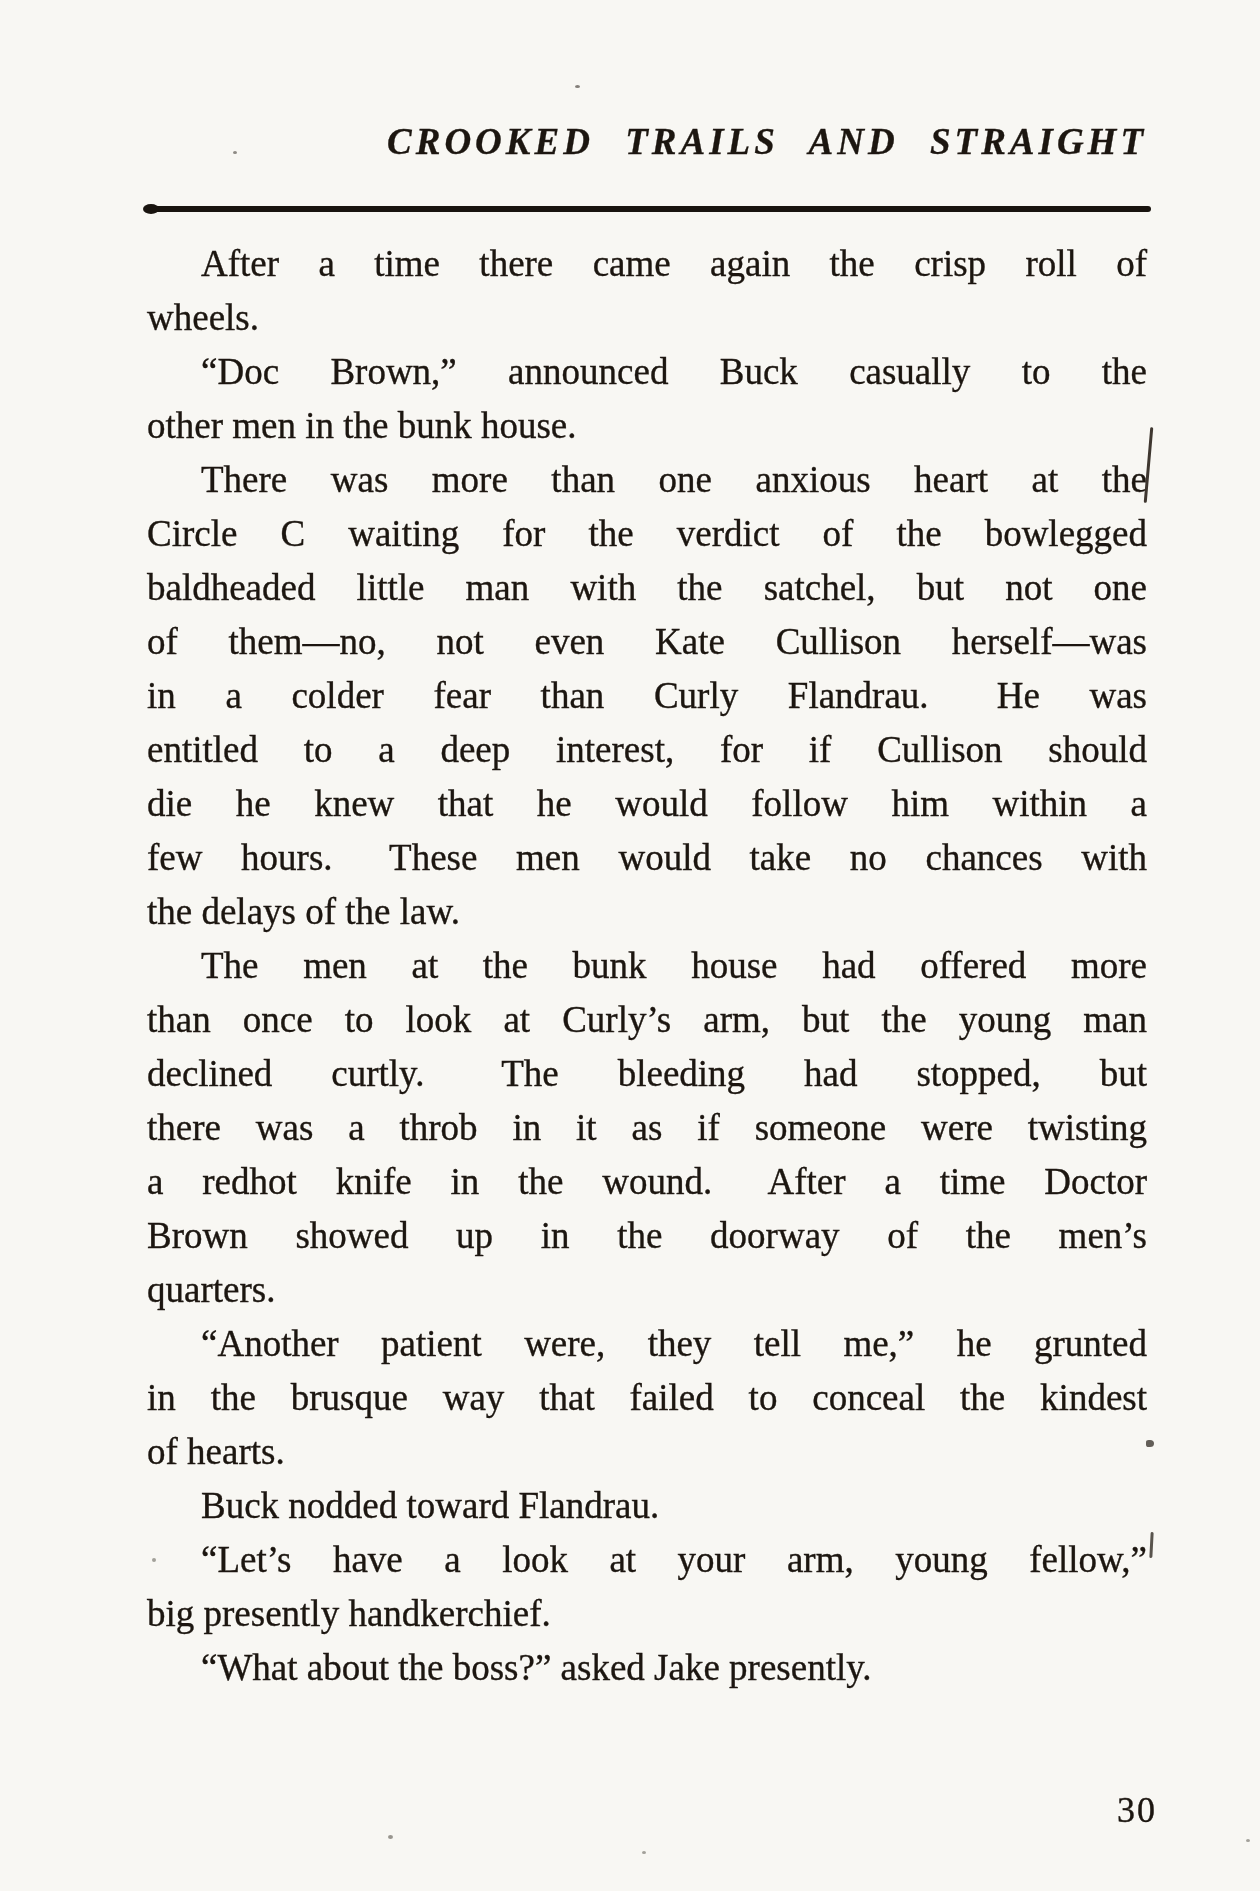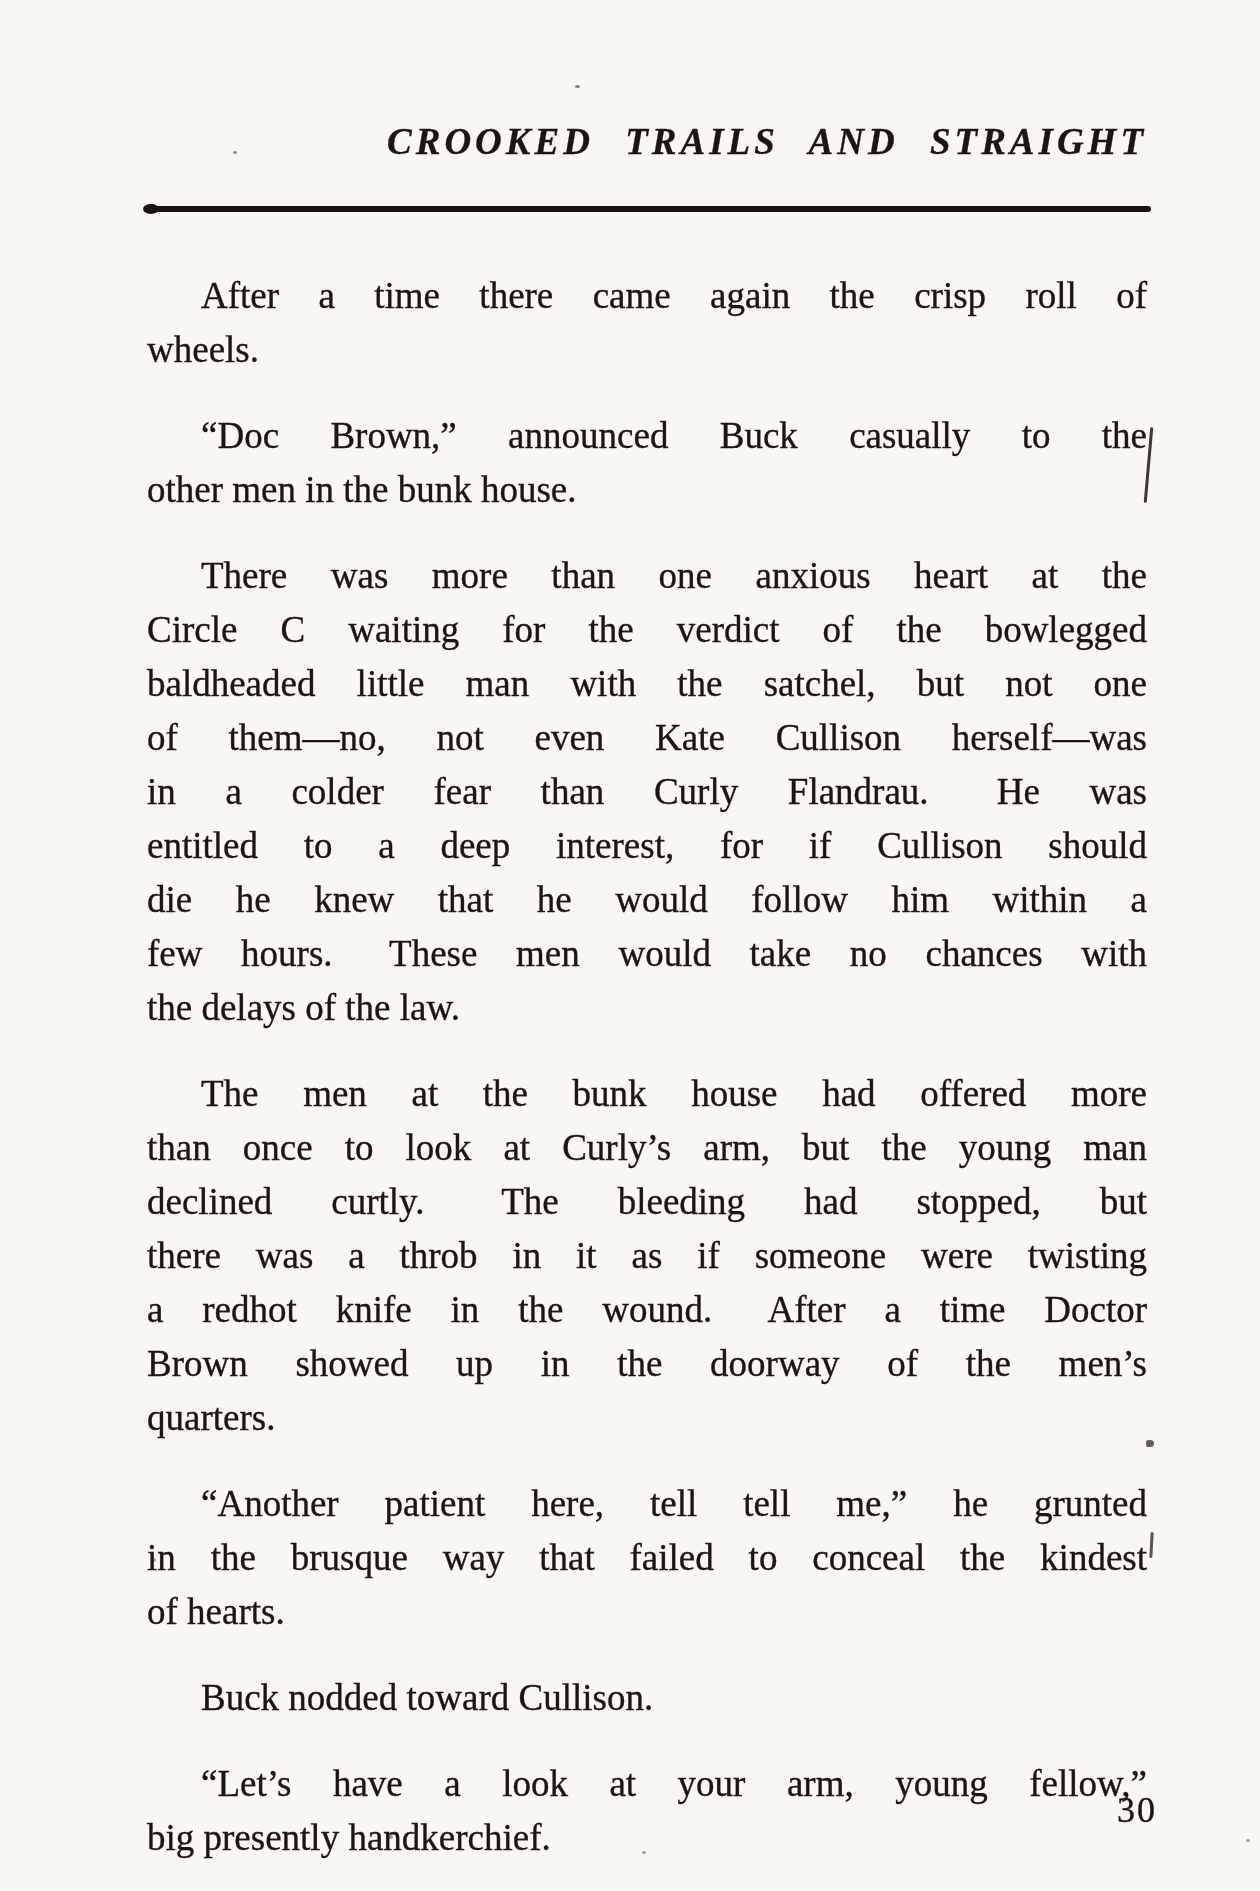--- a/index.html
+++ b/index.html
@@ -49,21 +49,21 @@
     -webkit-text-stroke: 0.35px #1c1610;
   }
   .line {
     height: 54px;
     line-height: 54px;
     text-align: justify;
     text-align-last: justify;
     white-space: pre-wrap;
   }
   .line.last { text-align-last: left; }
-  .line.indent { text-indent: 54px; margin-top: 32px; }
+  .line.indent { text-indent: 54px; }
 
   .folio {
     position: absolute;
     left: 147px; top: 1789px; width: 1010px;
     text-align: right;
     font-size: 36px;
     letter-spacing: 2px;
     -webkit-text-stroke: 0.35px #1c1610;
   }
 
@@ -109,24 +109,24 @@
       <div class="line">die he knew that he would follow him within a</div>
       <div class="line">few hours.  These men would take no chances with</div>
       <div class="line last">the delays of the law.</div>
       <div class="line indent">The men at the bunk house had offered more</div>
       <div class="line">than once to look at Curly’s arm, but the young man</div>
       <div class="line">declined curtly.  The bleeding had stopped, but</div>
       <div class="line">there was a throb in it as if someone were twisting</div>
       <div class="line">a redhot knife in the wound.  After a time Doctor</div>
       <div class="line">Brown showed up in the doorway of the men’s</div>
       <div class="line last">quarters.</div>
-      <div class="line indent">“Another patient here, tell tell me,” he grunted</div>
+      <div class="line indent">“Another patient were, they tell me,” he grunted</div>
       <div class="line">in the brusque way that failed to conceal the kindest</div>
       <div class="line last">of hearts.</div>
-      <div class="line indent last">Buck nodded toward Cullison.</div>
+      <div class="line indent last">Buck nodded toward Flandrau.</div>
       <div class="line indent">“Let’s have a look at your arm, young fellow,”</div>
       <div class="line last">big presently handkerchief.</div>
       <div class="line indent last">“What about the boss?” asked Jake presently.</div>
     </div>
 
   <div class="folio">30</div>
 
   <div class="ink ink-stroke-right"></div>
   <div class="ink speck speck-a"></div>
   <div class="ink speck speck-b"></div>

